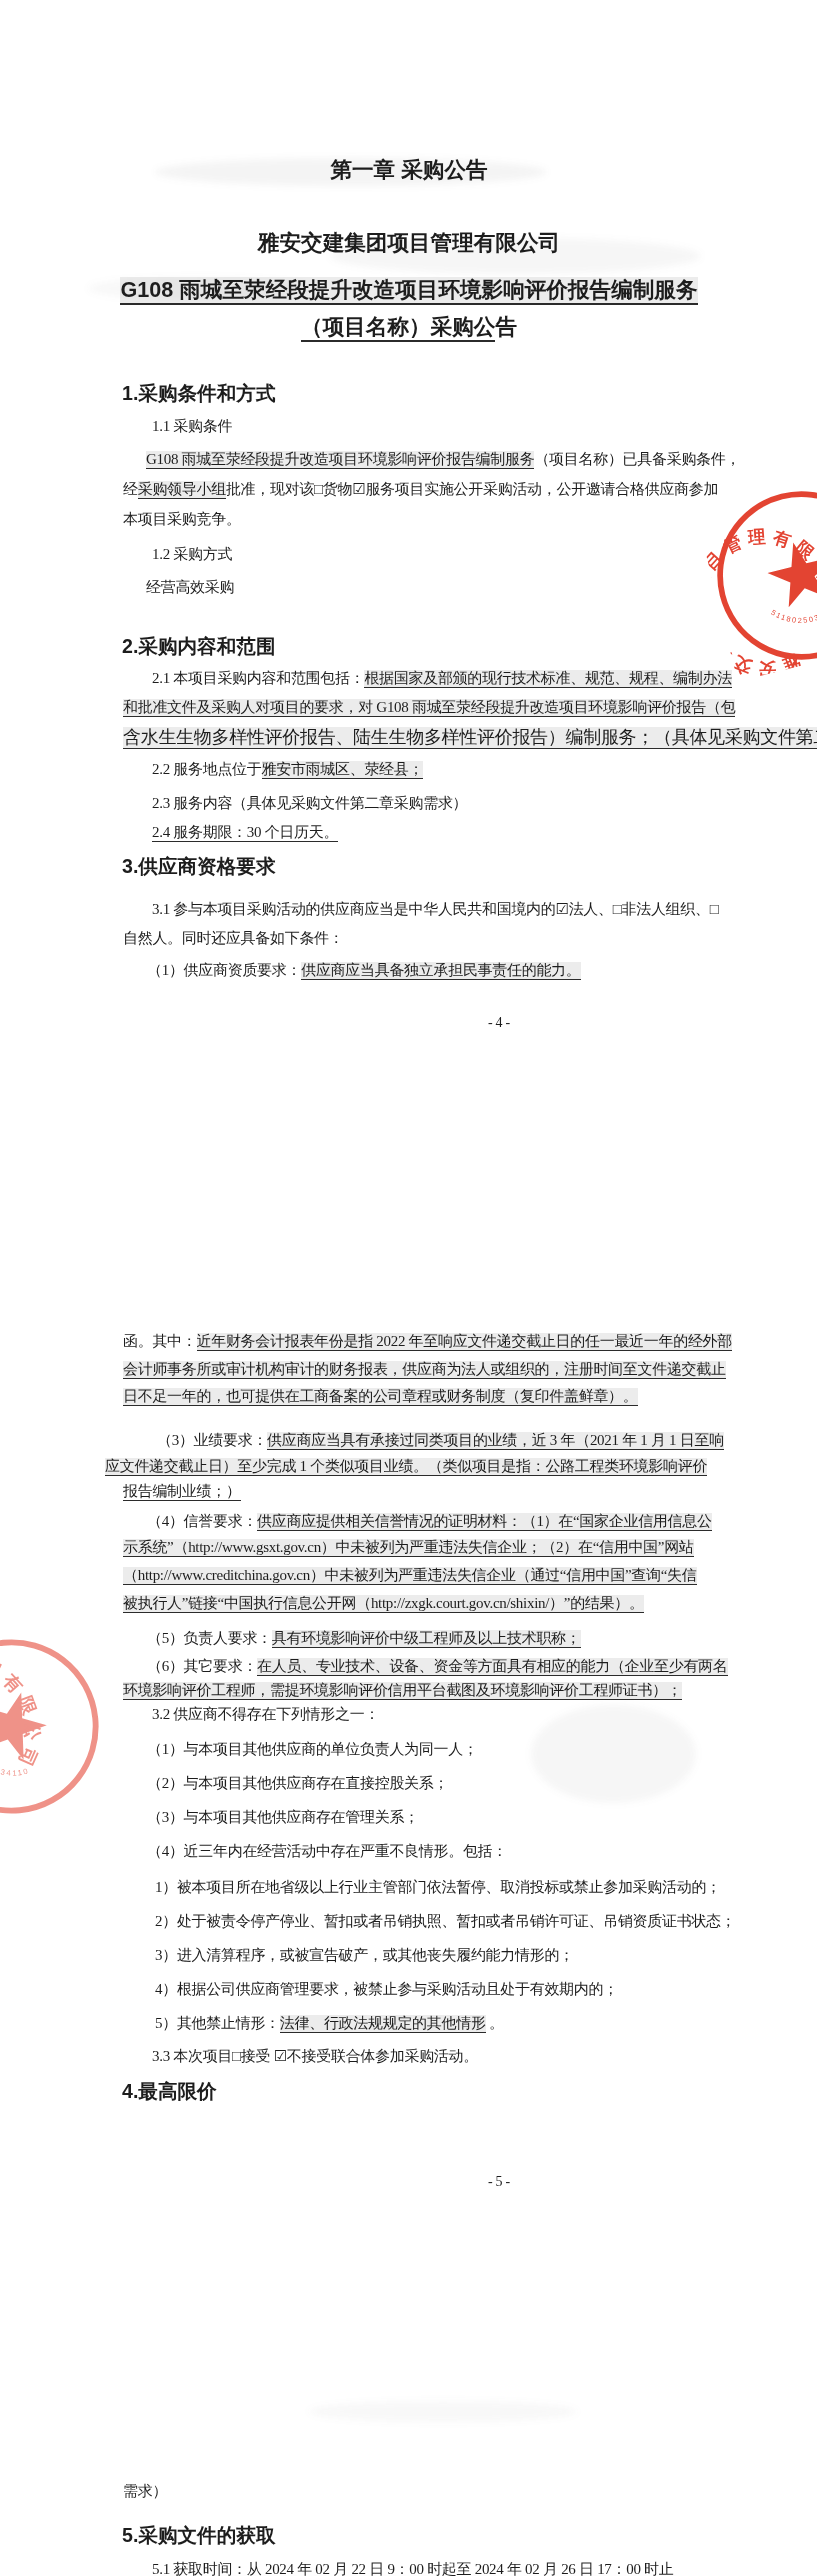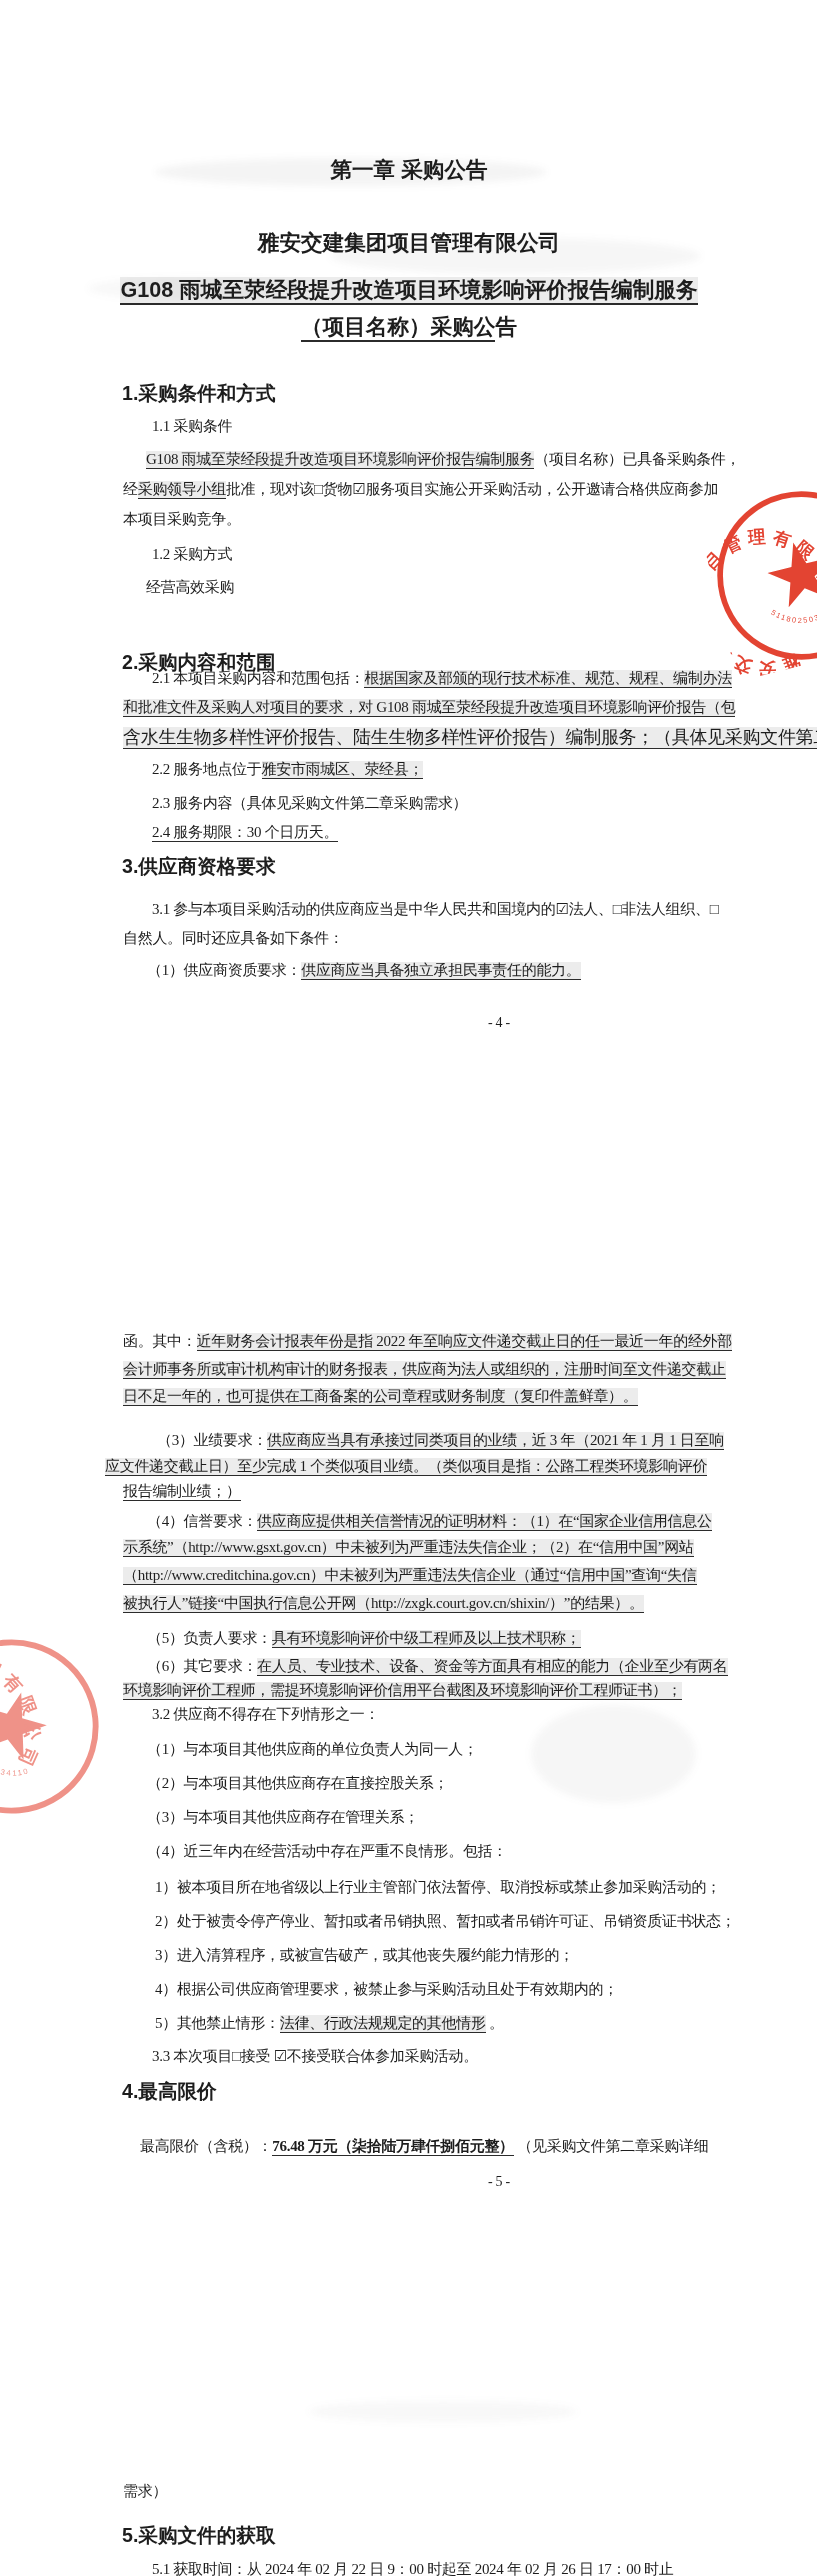--- a/index.html
+++ b/index.html
@@ -28,21 +28,21 @@
     <div class="line hd center" style="top: 230px; font-size: 21.6px;"><span>雅安交建集团项目管理有限公司</span></div>
     <div class="line hd center" style="top: 277px; font-size: 21.6px;"><span class="u g">G108 雨城至荥经段提升改造项目环境影响评价报告编制服务</span></div>
     <div class="line hd center" style="top: 314px; font-size: 21.6px;"><span class="u">（项目名称）采购公</span><span>告</span></div>
     <div class="line hd" style="top: 382px; left: 122px; font-size: 19.6px;"><span>1.采购条件和方式</span></div>
     <div class="line" style="top: 418px; left: 152px; font-size: 15px;"><span>1.1 采购条件</span></div>
     <div class="line" style="top: 451px; left: 146px; font-size: 15px;"><span class="u g">G108 雨城至荥经段提升改造项目环境影响评价报告编制服务</span><span>（项目名称）已具备采购条件，</span></div>
     <div class="line" style="top: 481px; left: 123px; font-size: 15px;"><span>经</span><span class="u g">采购领导小组</span><span>批准，现对该□货物☑服务项目实施公开采购活动，公开邀请合格供应商参加</span></div>
     <div class="line" style="top: 511px; left: 123px; font-size: 15px;"><span>本项目采购竞争。</span></div>
     <div class="line" style="top: 546px; left: 152px; font-size: 15px;"><span>1.2 采购方式</span></div>
     <div class="line" style="top: 579px; left: 146px; font-size: 15px;"><span>经营高效采购</span></div>
-    <div class="line hd" style="top: 635px; left: 122px; font-size: 19.6px; margin-top: 16px;"><span>2.采购内容和范围</span></div>
+    <div class="line hd" style="top: 635px; left: 122px; font-size: 19.6px;"><span>2.采购内容和范围</span></div>
     <div class="line" style="top: 670px; left: 152px; font-size: 15px; text-align: center;"><span>2.1 本项目采购内容和范围包括：</span><span class="u g">根据国家及部颁的现行技术标准、规范、规程、编制办法</span></div>
     <div class="line" style="top: 699px; left: 123px; font-size: 15px;"><span class="u g">和批准文件及采购人对项目的要求，对 G108 雨城至荥经段提升改造项目环境影响评价报告（包</span></div>
     <div class="line" style="top: 727px; left: 123px; font-size: 18px;"><span class="u g">含水生生物多样性评价报告、陆生生物多样性评价报告）编制服务；（具体见采购文件第二章）；</span></div>
     <div class="line" style="top: 761px; left: 152px; font-size: 15px;"><span>2.2 服务地点位于</span><span class="u g">雅安市雨城区、荥经县；</span></div>
     <div class="line" style="top: 795px; left: 152px; font-size: 15px;"><span>2.3 服务内容（具体见采购文件第二章采购需求）</span></div>
     <div class="line" style="top: 824px; left: 152px; font-size: 15px;"><span class="u">2.4 服务期限：30 个日历天。</span></div>
     <div class="line hd" style="top: 855px; left: 122px; font-size: 19.6px;"><span>3.供应商资格要求</span></div>
     <div class="line" style="top: 901px; left: 152px; font-size: 15px;"><span>3.1 参与本项目采购活动的供应商应当是中华人民共和国境内的☑法人、□非法人组织、□</span></div>
     <div class="line" style="top: 930px; left: 123px; font-size: 15px;"><span>自然人。同时还应具备如下条件：</span></div>
     <div class="line" style="top: 962px; left: 147px; font-size: 15px;"><span>（1）供应商资质要求：</span><span class="u g">供应商应当具备独立承担民事责任的能力。</span></div>
@@ -65,21 +65,20 @@
     <div class="line" style="top: 1775px; left: 147px; font-size: 15px;"><span>（2）与本项目其他供应商存在直接控股关系；</span></div>
     <div class="line" style="top: 1809px; left: 147px; font-size: 15px;"><span>（3）与本项目其他供应商存在管理关系；</span></div>
     <div class="line" style="top: 1843px; left: 147px; font-size: 15px;"><span>（4）近三年内在经营活动中存在严重不良情形。包括：</span></div>
     <div class="line" style="top: 1879px; left: 155px; font-size: 15px;"><span>1）被本项目所在地省级以上行业主管部门依法暂停、取消投标或禁止参加采购活动的；</span></div>
     <div class="line" style="top: 1913px; left: 155px; font-size: 15px;"><span>2）处于被责令停产停业、暂扣或者吊销执照、暂扣或者吊销许可证、吊销资质证书状态；</span></div>
     <div class="line" style="top: 1947px; left: 155px; font-size: 15px;"><span>3）进入清算程序，或被宣告破产，或其他丧失履约能力情形的；</span></div>
     <div class="line" style="top: 1981px; left: 155px; font-size: 15px;"><span>4）根据公司供应商管理要求，被禁止参与采购活动且处于有效期内的；</span></div>
     <div class="line" style="top: 2015px; left: 155px; font-size: 15px;"><span>5）其他禁止情形：</span><span class="u g">法律、行政法规规定的其他情形</span><span> 。</span></div>
     <div class="line" style="top: 2048px; left: 152px; font-size: 15px;"><span>3.3 本次项目□接受 ☑不接受联合体参加采购活动。</span></div>
     <div class="line hd" style="top: 2080px; left: 122px; font-size: 19.6px;"><span>4.最高限价</span></div>
-    <div class="line" style="top: 2138px; left: 140px; font-size: 15px;"><span>最高限价（含税）：</span><span class="u b">76.48 万元（柒拾陆万肆仟捌佰元整）</span><span> （见采购文件第二章采购详细</span></div>
     <div class="line" style="top: 2174px; left: 488px; font-size: 14px;"><span>- 5 -</span></div>
     <div class="line" style="top: 2483px; left: 123px; font-size: 15px;"><span>需求）</span></div>
     <div class="line hd" style="top: 2524px; left: 122px; font-size: 19.6px;"><span>5.采购文件的获取</span></div>
     <div class="line" style="top: 2561px; left: 152px; font-size: 15px;"><span>5.1 获取时间：从</span><span class="u"> 2024 </span><span>年</span><span class="u"> 02 </span><span>月</span><span class="u"> 22 </span><span>日 9：00 时起至</span><span class="u"> 2024  </span><span>年</span><span class="u"> 02 </span><span>月</span><span class="u"> 26 </span><span>日 17：00 时止</span></div>
     <div class="stamp" style="left: 714px; top: 488px; width: 175px; height: 175px; color: rgb(226, 58, 40); opacity: 0.95; transform: rotate(-14deg);"><svg viewBox="0 0 400 400" width="175" height="175">
         <circle cx="200" cy="200" r="186" fill="none" stroke="currentColor" stroke-width="13"></circle>
         <path d="M200,122 L217.6,175.7 L274.2,175.9 L228.5,209.3 L245.9,263.1 L200,230 L154.1,263.1 L171.5,209.3 L125.8,175.9 L182.4,175.7 Z" fill="currentColor"></path>
         <defs>
           <path id="tp0" d="M 200,338 A 138,138 0 1 1 200.02,337.98" fill="none"></path>
           <path id="sp0" d="M 104,260 A 120,120 0 0 0 296,260" fill="none"></path>

